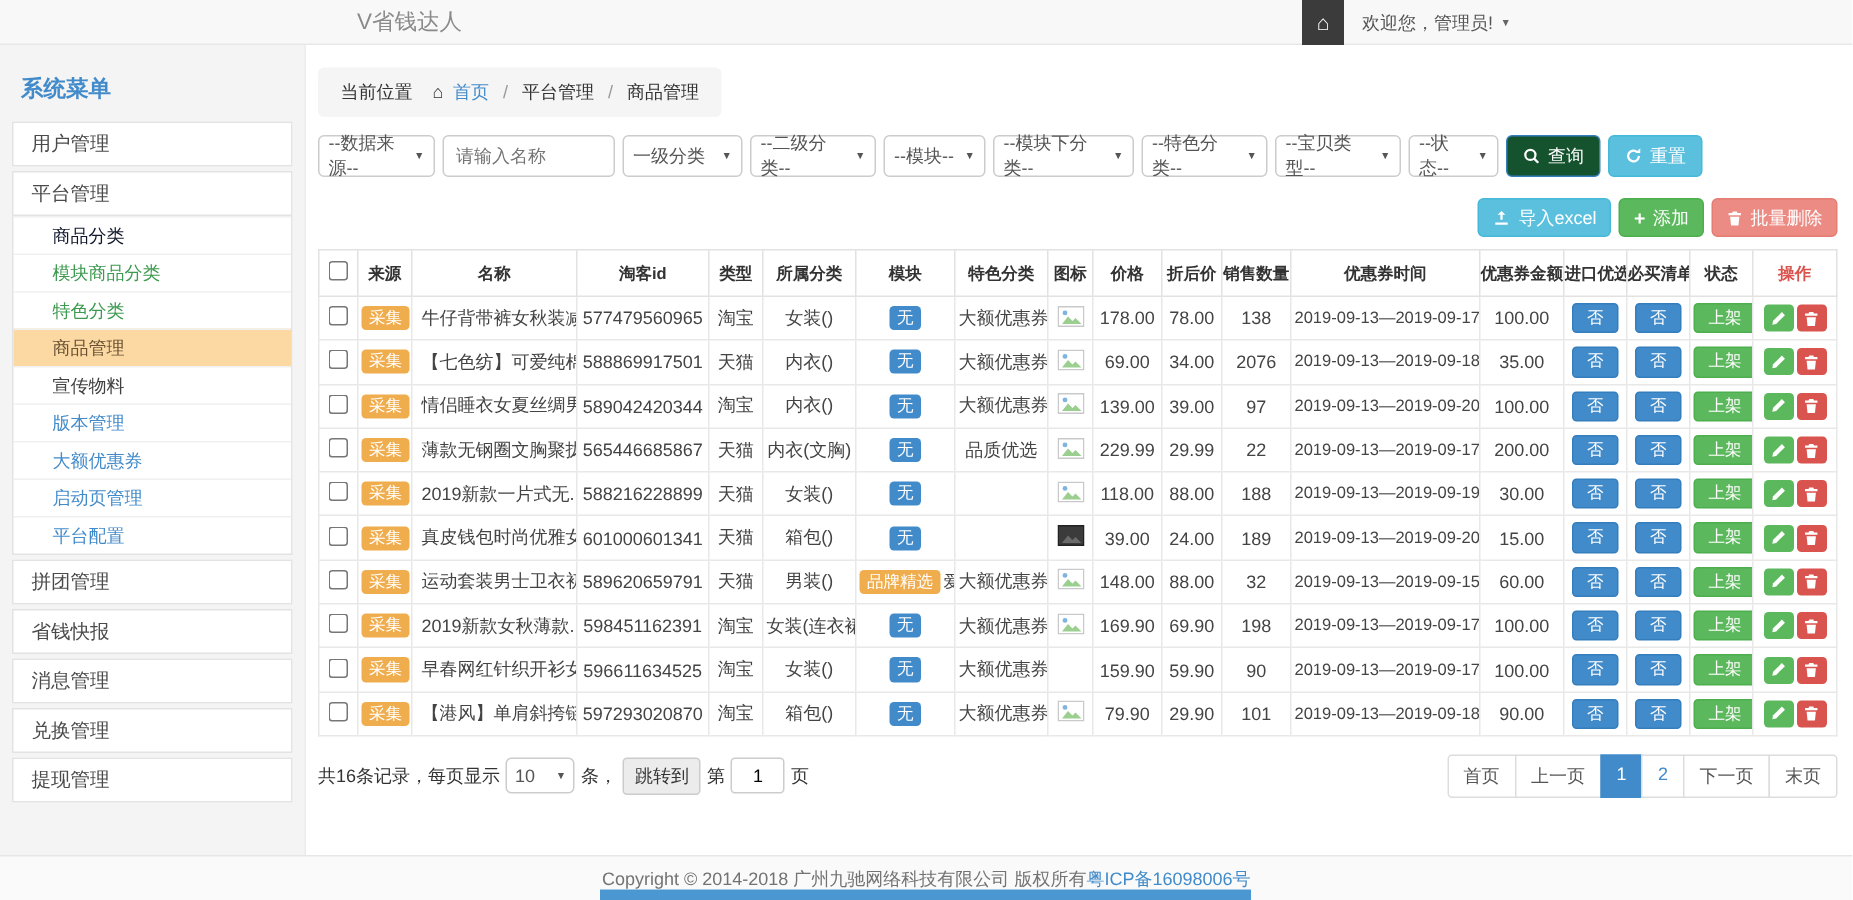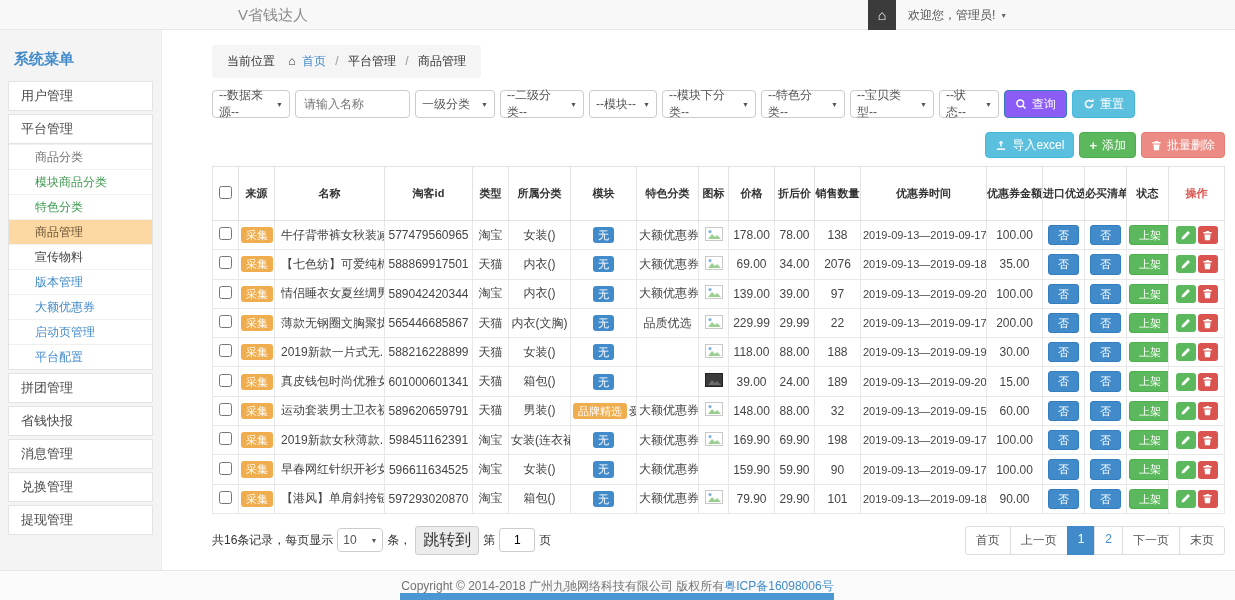--- a/index.html
+++ b/index.html
@@ -11,21 +11,21 @@
   }
   
   .topbar { position: absolute; top:0; left:0; right:0; height:30px;
     background:#f8f8f8; border-bottom:1px solid #e7e7e7; z-index:5; }
   .brand { position:absolute; left:238px; top:0; line-height:30px; color:#8a8a8a; font-size:15px; }
   .topbar-right { position:absolute; left:868px; top:0; height:30px; display:flex; align-items:stretch; }
   .home-btn { width:28px; background:#3b3b3b; color:#fff; display:flex; align-items:center; justify-content:center; font-size:14px; cursor:pointer; }
   .welcome { display:flex; align-items:center; gap:5px; padding:0 12px; color:#555; cursor:pointer; }
   .caret-sm { font-size:7px; color:#666; }
   
-  .sidebar { position:absolute; top:30px; left:0; width:162px; height:540px;
+  .sidebar { position:absolute; top:30px; left:0; width:204px; height:540px;
     background:#f4f4f4; border-right:1px solid #ececec; overflow:hidden; }
   .sidebar-title { color:#428bca; font-size:15px; font-weight:bold; padding:20px 14px 12px; }
   .menu-item { background:#fff; border:1px solid #e3e3e3; margin:0 8px 3px 8px;
     height:30px; line-height:28px; padding-left:12px; color:#4a4a4a; font-size:13px; cursor:pointer; }
   .menu-item.expanded { margin-bottom:0; }
   .submenu { background:#fff; border:1px solid #e3e3e3; border-top:none; margin:0 8px 3px 8px; }
   .submenu-item { height:25px; line-height:25px; padding-left:26px; font-size:12px;
     border-top:1px solid #f0f0f0; cursor:pointer; }
   .submenu-item.active { background:#fcd9a2; }
   
@@ -40,31 +40,31 @@
   .fake-select { display:inline-flex; align-items:center; justify-content:space-between;
     height:28px; border:1px solid #ccc; border-radius:4px; background:#fff;
     padding:0 6px; color:#555; font-size:12px; cursor:pointer; flex:none; }
   .fake-select .caret-down { font-size:7px; color:#555; margin-left:4px; }
   .fake-select.small { height:24px; width:46px; padding:0 5px; }
   .text-input { height:28px; border:1px solid #ccc; border-radius:4px; padding:0 8px;
     font-size:12px; color:#555; flex:none; }
   .btn { display:inline-flex; align-items:center; gap:5px; height:28px; padding:0 10px;
     border-radius:4px; color:#fff; font-size:12px; border:1px solid transparent;
     cursor:pointer; white-space:nowrap; flex:none; }
-  .btn-primary { background:#8b5cf6; border-color:#357ebd; }
+  .btn-primary { background:#14532d; border-color:#357ebd; }
   .btn-info { background:#5bc0de; border-color:#46b8da; }
   .btn-success { background:#5cb85c; border-color:#4cae4c; }
   .btn-danger-light { background:#ec8b83; border-color:#e47d74; }
   .btn-ic { display:inline-flex; align-items:center; }
   .action-bar { display:flex; justify-content:flex-end; gap:5px; margin-top:14px; }
   .action-bar .btn { height:26px; padding:0 9px; }
   .plus-glyph { font-weight:bold; font-size:13px; line-height:1; }
   
   .grid { width:100%; border-collapse:collapse; table-layout:fixed; margin-top:8px; background:#fff; }
-  .grid th { border:1px solid #e2e2e2; padding:19px 0; font-size:11px; color:#333;
+  .grid th { border:1px solid #e2e2e2; padding:7px 0; font-size:11px; color:#333;
     font-weight:bold; text-align:center; white-space:nowrap; overflow:hidden; }
   .grid th.op-col { color:#d9534f; }
   .grid td { border:1px solid #e8e8e8; padding:4px 2px; font-size:12px; color:#444;
     text-align:center; white-space:nowrap; overflow:hidden; height:27px; }
   .grid td.name-cell { text-align:left; padding-left:6px; }
   .grid td.time-cell { font-size:11px; }
   .tag { display:inline-block; padding:2px 5px; border-radius:3px; color:#fff; font-size:11px; line-height:1.1; }
   .tag-orange { background:#f0ad4e; }
   .tag-blue { background:#428bca; }
   .module-extra { font-size:11px; color:#444; margin-left:2px; }
@@ -74,21 +74,21 @@
   .xs-green { background:#5cb85c; border:1px solid #4cae4c; }
   .op-btn { display:inline-flex; align-items:center; justify-content:center;
     width:20px; height:18px; border-radius:3px; margin:0 1px; cursor:pointer; vertical-align:middle; }
   .op-edit { background:#5cb85c; }
   .op-del { background:#d9534f; }
   .thumb { display:inline-block; line-height:0; }
   
   .pagination-bar { display:flex; justify-content:space-between; align-items:center; margin-top:12px; }
   .page-info { display:flex; align-items:center; gap:4px; color:#333; }
   .jump-btn { border:1px solid #ccc; background:#ececec; padding:3px 7px; border-radius:3px;
-    font-size:16px; color:#333; cursor:pointer; }
+    font-size:12px; color:#333; cursor:pointer; }
   .page-input { width:36px; height:24px; border:1px solid #ccc; border-radius:3px;
     text-align:center; font-size:12px; }
   .page-btns { display:flex; }
   .page-btn { border:1px solid #ddd; background:#fff; padding:5px 10px; margin-left:-1px;
     color:#555; font-size:12px; cursor:pointer; }
   .page-btn.num { color:#428bca; }
   .page-btn.active { background:#428bca; color:#fff; border-color:#428bca; }
   .page-btn:first-child { border-radius:3px 0 0 3px; }
   .page-btn:last-child { border-radius:0 3px 3px 0; }
   
@@ -112,21 +112,21 @@
     </div>
   </div>
 </div>
 
 <div class="sidebar">
   <div class="sidebar-title">系统菜单</div>
   <div id="menu">
       <div class="menu-item">用户管理</div>
       <div class="menu-item expanded">平台管理</div>
       <div class="submenu">
-        <div class="submenu-item" style="color: #737373;">商品分类</div>
+        <div class="submenu-item" style="color: #0f172a;">商品分类</div>
         <div class="submenu-item" style="color: rgb(61, 154, 80);">模块商品分类</div>
         <div class="submenu-item" style="color: rgb(61, 154, 80);">特色分类</div>
         <div class="submenu-item active" style="color: rgb(106, 83, 53);">商品管理</div>
         <div class="submenu-item" style="color: #404040;">宣传物料</div>
         <div class="submenu-item" style="color: rgb(66, 139, 202);">版本管理</div>
         <div class="submenu-item" style="color: rgb(66, 139, 202);">大额优惠券</div>
         <div class="submenu-item" style="color: rgb(66, 139, 202);">启动页管理</div>
         <div class="submenu-item" style="color: rgb(66, 139, 202);">平台配置</div>
       </div>
       <div class="menu-item">拼团管理</div>

